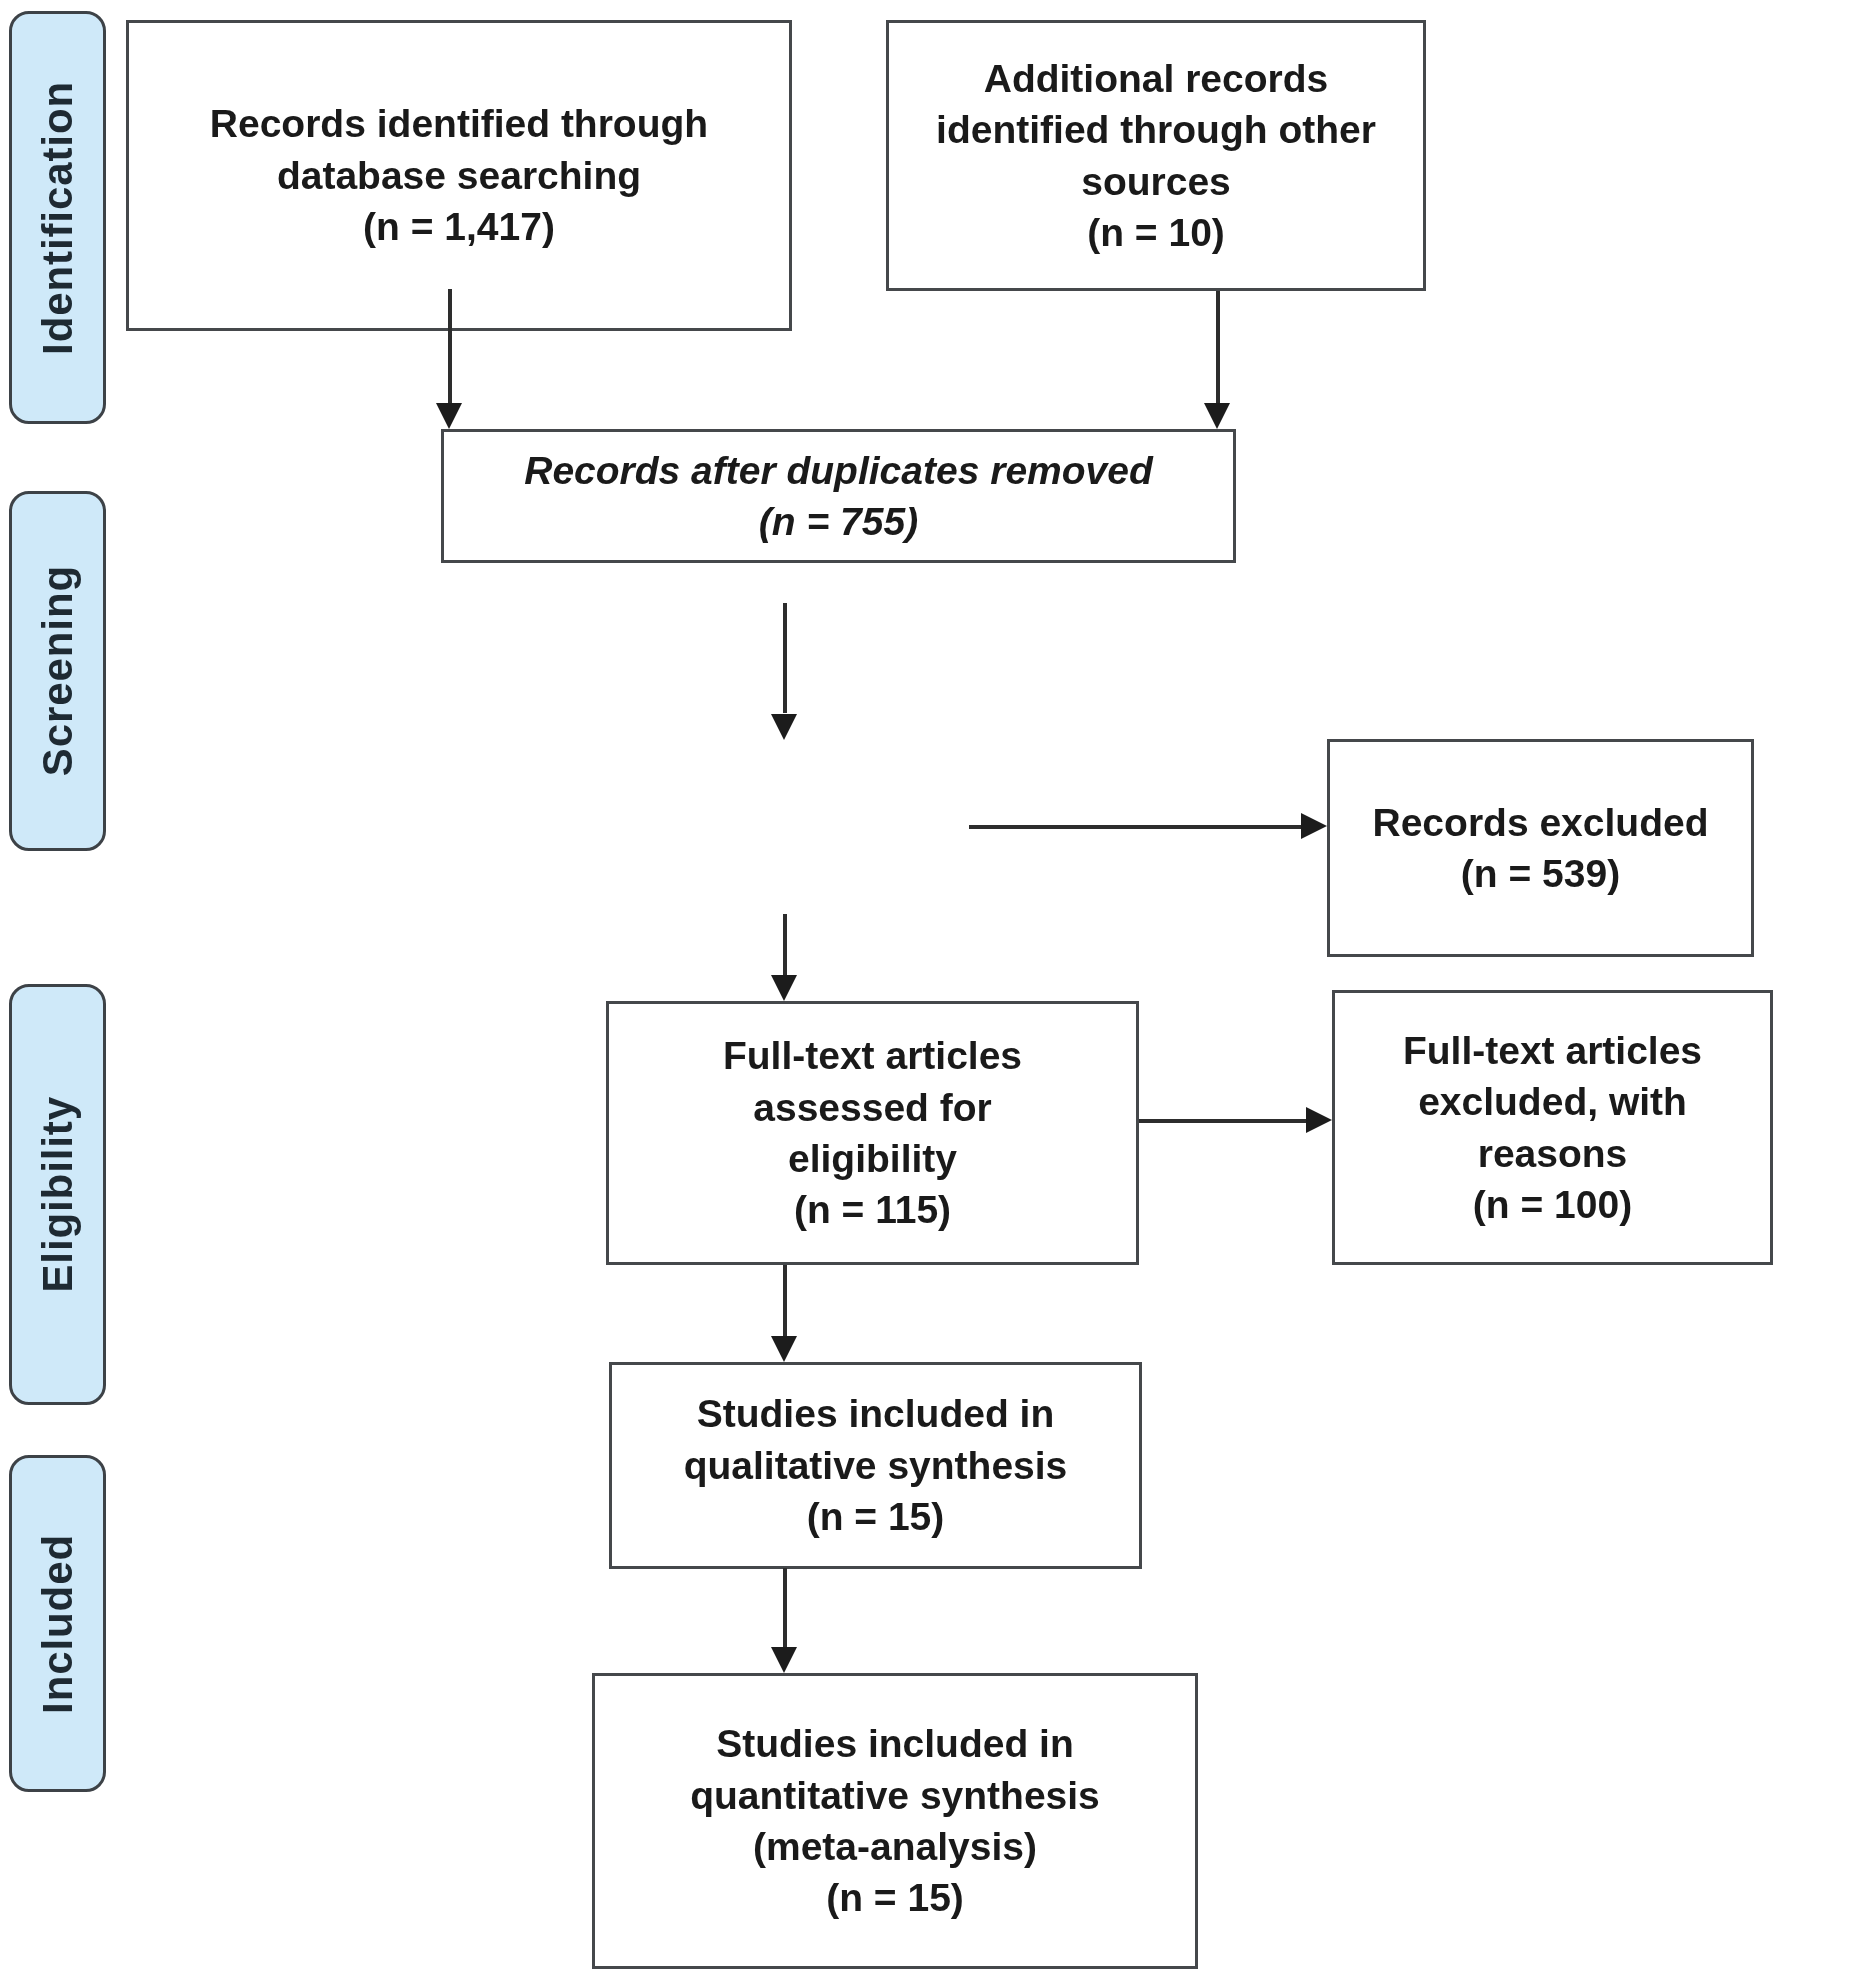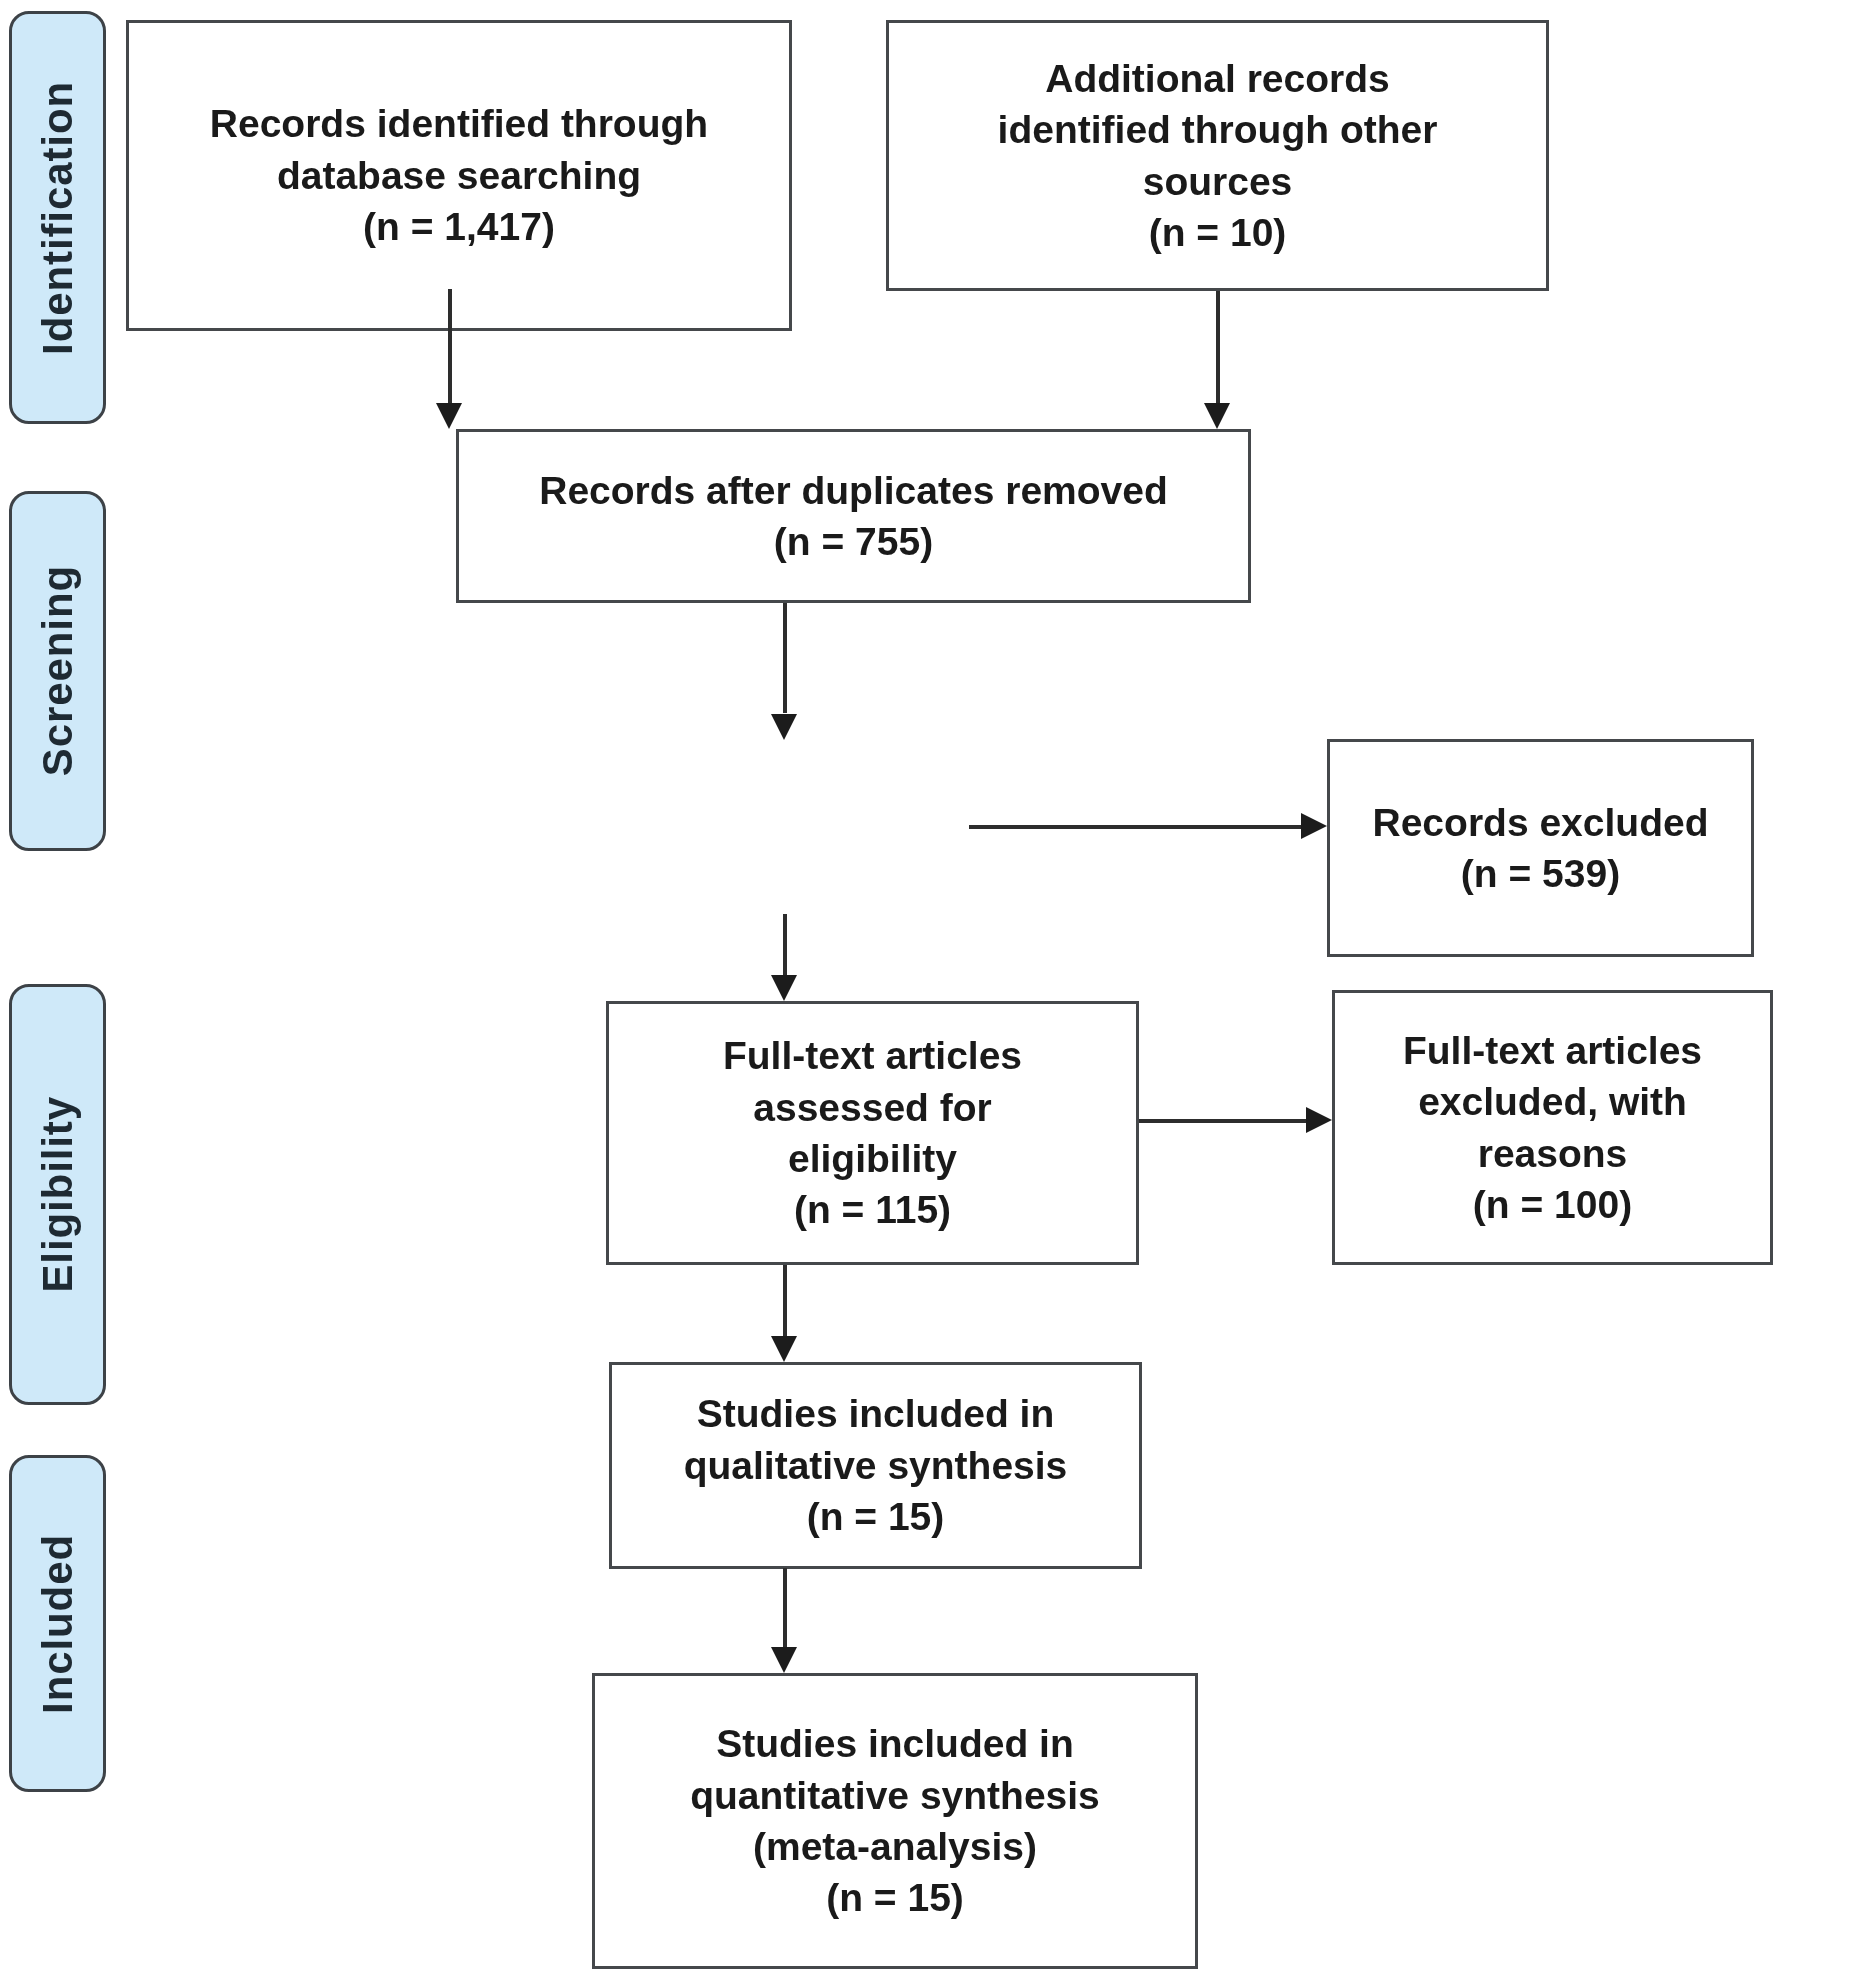--- a/index.html
+++ b/index.html
@@ -20,22 +20,22 @@
   
   .box{
     position:absolute;box-sizing:border-box;background:#ffffff;
     border:3.7px solid #45484b;display:flex;align-items:center;justify-content:center;
   }
   .box .label{
     white-space:pre-line;text-align:center;font-weight:bold;
     font-size:39px;line-height:1.32;color:#1a1a1a;padding:3.7px 9.2px;
   }
   #b1{left:126px;top:20px;width:666px;height:311px;}
-  #b2{left:886px;top:20px;width:663px;height:271px;}
-  #b3{left:456px;top:429px;width:795px;height:174px;}
+  #b2{left:886px;top:20px;width:540px;height:271px;}
+  #b3{left:441px;top:429px;width:795px;height:134px;font-style:italic;}
   #b4{left:601px;top:739px;width:367px;height:174px;}
   #b5{left:1327px;top:739px;width:427px;height:218px;}
   #b6{left:606px;top:1001px;width:533px;height:264px;}
   #b7{left:1332px;top:990px;width:441px;height:275px;}
   #b8{left:609px;top:1362px;width:533px;height:207px;}
   #b9{left:592px;top:1673px;width:606px;height:296px;}
   #s1{top:11px;height:413px;}
   #s2{top:491px;height:360px;}
   #s3{top:984px;height:421px;}
   #s4{top:1455px;height:337px;}

